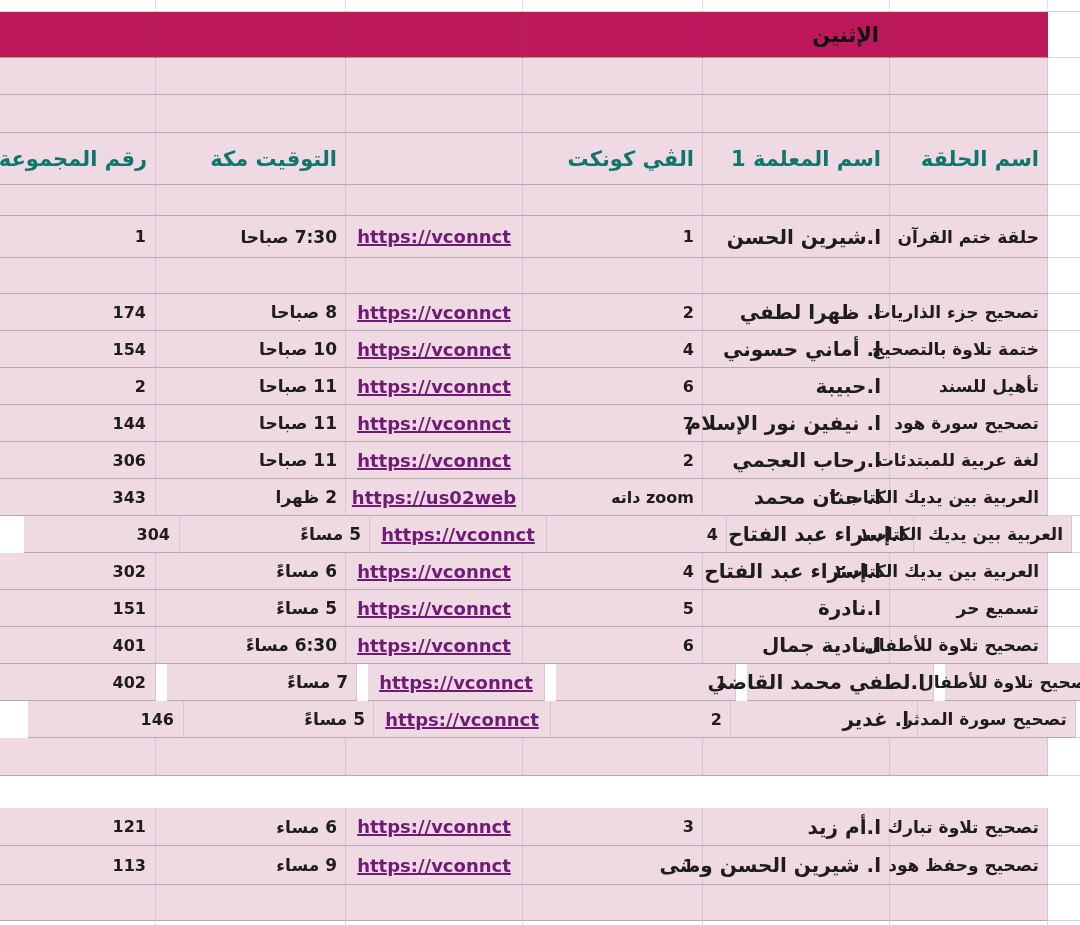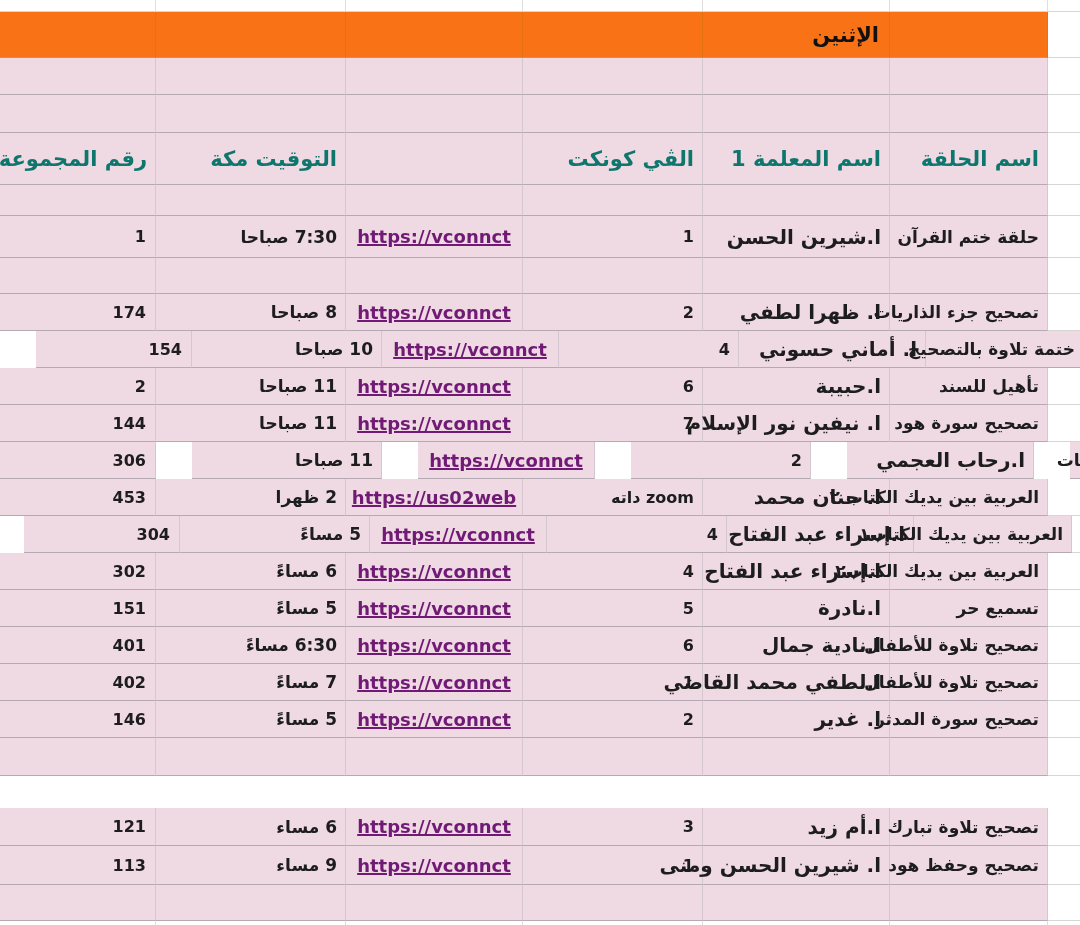--- a/index.html
+++ b/index.html
@@ -17,21 +17,21 @@
   .c{
     box-sizing:border-box;
     display:flex;align-items:center;
     border-right:1px solid #d4c7d0;
     border-bottom:1px solid #b5aab4;
     overflow:hidden;
     white-space:nowrap;
   }
   .pink{background:#efdae3;}
   .whitec{background:#ffffff;border-right:1px solid #dedede;border-bottom:1px solid #d6d6d6;}
-  .yellow{background:#f97316;border-right:1px solid rgba(120,110,0,.18);border-bottom:1px solid #aaa06a;}
+  .yellow{background:#be185d;border-right:1px solid rgba(120,110,0,.18);border-bottom:1px solid #aaa06a;}
   .sliver{background:#ffffff;border-right:none;border-bottom:1px solid #d6d6d6;}
   
   .rtl{direction:rtl;justify-content:flex-start;padding-right:8px;}
   .num{direction:ltr;justify-content:flex-end;padding-right:11px;font-size:16px;}
   .grp{padding-right:9px;}
   .time{font-size:17px;}
   .episode{font-size:17px;overflow:visible;}
   .teacher{font-size:20px;overflow:visible;}
   .vcn{font-size:16px;}
   .linkcell{direction:ltr;justify-content:center;}
@@ -159,21 +159,21 @@
         <span>2</span>
       </div>
       <div class="c pink rtl teacher">
         <span>ا. ظهرا لطفي</span>
       </div>
       <div class="c pink rtl episode">
         <span>تصحيح جزء الذاريات</span>
       </div>
       <div class="c sliver"></div>
     </div>
-    <div class="row" style="height: 37px; margin-left: 36px;">
+    <div class="row" style="height: 37px;">
       <div class="c pink num grp">
         <span>154</span>
       </div>
       <div class="c pink rtl time">
         <span>10 صباحا</span>
       </div>
       <div class="c pink linkcell">
         <span class="linktxt">https://vconnct</span>
       </div>
       <div class="c pink rtl vcn" style="justify-content: flex-start;">
@@ -222,21 +222,21 @@
         <span>7</span>
       </div>
       <div class="c pink rtl teacher">
         <span>ا. نيفين نور الإسلام</span>
       </div>
       <div class="c pink rtl episode">
         <span>تصحيح سورة هود</span>
       </div>
       <div class="c sliver"></div>
     </div>
-    <div class="row" style="height: 37px; gap: 36px;">
+    <div class="row" style="height: 37px;">
       <div class="c pink num grp">
         <span>306</span>
       </div>
       <div class="c pink rtl time">
         <span>11 صباحا</span>
       </div>
       <div class="c pink linkcell">
         <span class="linktxt">https://vconnct</span>
       </div>
       <div class="c pink rtl vcn" style="justify-content: flex-start;">
@@ -245,21 +245,21 @@
       <div class="c pink rtl teacher">
         <span>ا.رحاب العجمي</span>
       </div>
       <div class="c pink rtl episode">
         <span>لغة عربية للمبتدئات</span>
       </div>
       <div class="c sliver"></div>
     </div>
     <div class="row" style="height: 37px;">
       <div class="c pink num grp">
-        <span>453</span>
+        <span>343</span>
       </div>
       <div class="c pink rtl time">
         <span>2 ظهرا</span>
       </div>
       <div class="c pink linkcell">
         <span class="linktxt">https://us02web</span>
       </div>
       <div class="c pink rtl vcn" style="justify-content: flex-start;">
         <span>zoom داته</span>
       </div>
@@ -348,42 +348,42 @@
         <span>6</span>
       </div>
       <div class="c pink rtl teacher">
         <span>ا.نادية جمال</span>
       </div>
       <div class="c pink rtl episode">
         <span>تصحيح تلاوة للأطفال</span>
       </div>
       <div class="c sliver"></div>
     </div>
-    <div class="row" style="height: 37px;">
+    <div class="row" style="height: 37px; gap: 11px;">
       <div class="c pink num grp">
         <span>402</span>
       </div>
       <div class="c pink rtl time">
         <span>7 مساءً</span>
       </div>
       <div class="c pink linkcell">
         <span class="linktxt">https://vconnct</span>
       </div>
       <div class="c pink rtl vcn" style="justify-content: flex-start;">
         <span>1</span>
       </div>
       <div class="c pink rtl teacher">
         <span>ا.لطفي محمد القاضي</span>
       </div>
       <div class="c pink rtl episode">
         <span>تصحيح تلاوة للأطفال</span>
       </div>
       <div class="c sliver"></div>
     </div>
-    <div class="row" style="height: 37px;">
+    <div class="row" style="height: 37px; padding-left: 28px;">
       <div class="c pink num grp">
         <span>146</span>
       </div>
       <div class="c pink rtl time">
         <span>5 مساءً</span>
       </div>
       <div class="c pink linkcell">
         <span class="linktxt">https://vconnct</span>
       </div>
       <div class="c pink rtl vcn" style="justify-content: flex-start;">

